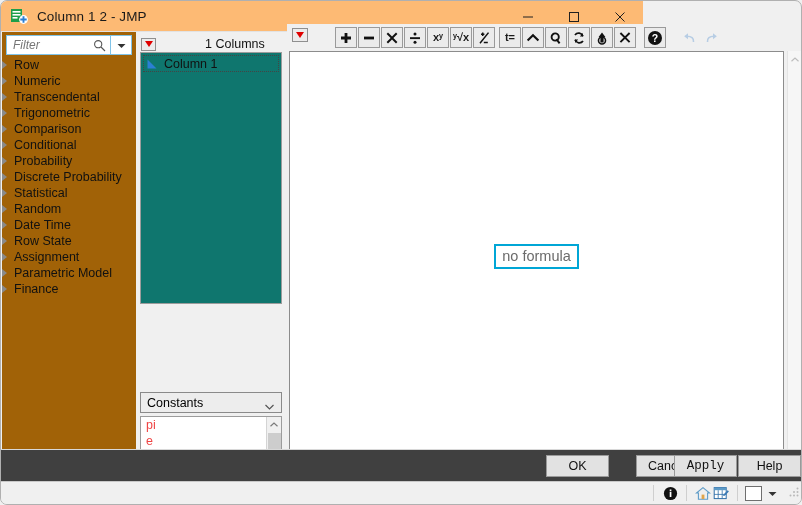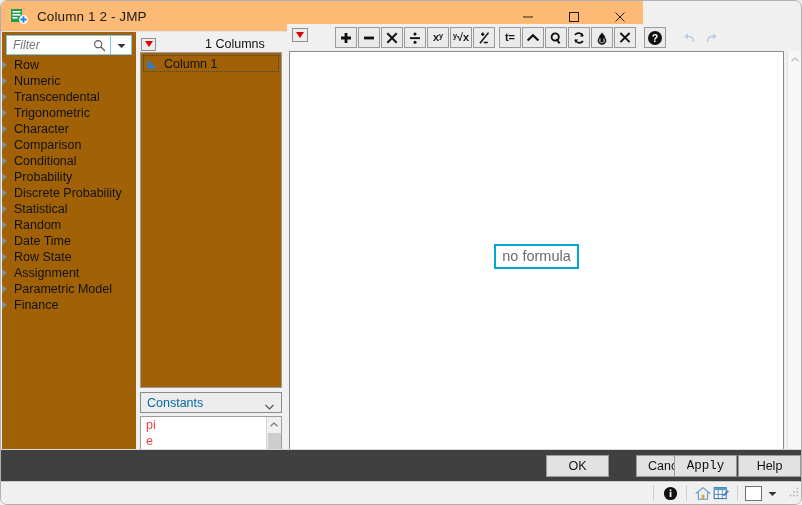--- a/index.html
+++ b/index.html
@@ -110,36 +110,36 @@
     width: 15px; height: 13px; border: 1px solid #8f8f8f; background: #ececec;
     display: flex; align-items: center; justify-content: center; margin-right: 5px;
   }
   .red-tri {
     width: 0; height: 0;
     border-left: 4.5px solid transparent; border-right: 4.5px solid transparent;
     border-top: 6px solid #e00000;
   }
   .cols-header-label { font-size: 12.5px; color: #111; }
   .cols-list {
-    position: absolute; left: 4px; top: 20px; width: 142px; height: 336px;
-    background: #a16207; border: 1px solid #9c9c9c;
+    position: absolute; left: 4px; top: 20px; width: 142px; height: 252px;
+    background: #0f766e; border: 1px solid #9c9c9c;
     padding: 2px;
     text-align: center;
   }
   .col-row {
     height: 17px; display: flex; align-items: center;
     border: 1px dotted #444; padding-left: 2px;
   }
   .col-tri-ico { width: 13px; height: 12px; margin-right: 5px; flex:none; }
   .col-label { font-size: 12.5px; color: #111; }
   .const-select {
     position: absolute; left: 4px; top: 360px; width: 142px; height: 21px;
     border: 1px solid #8a8a8a; background: #ededed;
     display: flex; align-items: center; padding-left: 6px;
-    font-size: 12.5px; color: #0369a1;
+    font-size: 12.5px; color: #000000;
   }
   .const-select .chev {
     position: absolute; right: 7px; top: 6px; color: #555;
   }
   .const-list {
     position: absolute; left: 4px; top: 384px; width: 142px; height: 61px;
     background: #fff; border: 1px solid #9c9c9c;
     overflow: hidden;
   }
   .const-item { height: 16px; font-size: 12.5px; color: #ef4444; padding-left: 5px; line-height: 16px; }
@@ -290,24 +290,20 @@
         <span class="tri"></span>
         <span>Numeric</span>
       </div>
       <div class="func-item">
         <span class="tri"></span>
         <span>Transcendental</span>
       </div>
       <div class="func-item">
         <span class="tri"></span>
         <span>Trigonometric</span>
-      </div>
-      <div class="func-item">
-        <span class="tri"></span>
-        <span>Character</span>
       </div>
       <div class="func-item">
         <span class="tri"></span>
         <span>Comparison</span>
       </div>
       <div class="func-item">
         <span class="tri"></span>
         <span>Conditional</span>
       </div>
       <div class="func-item">

